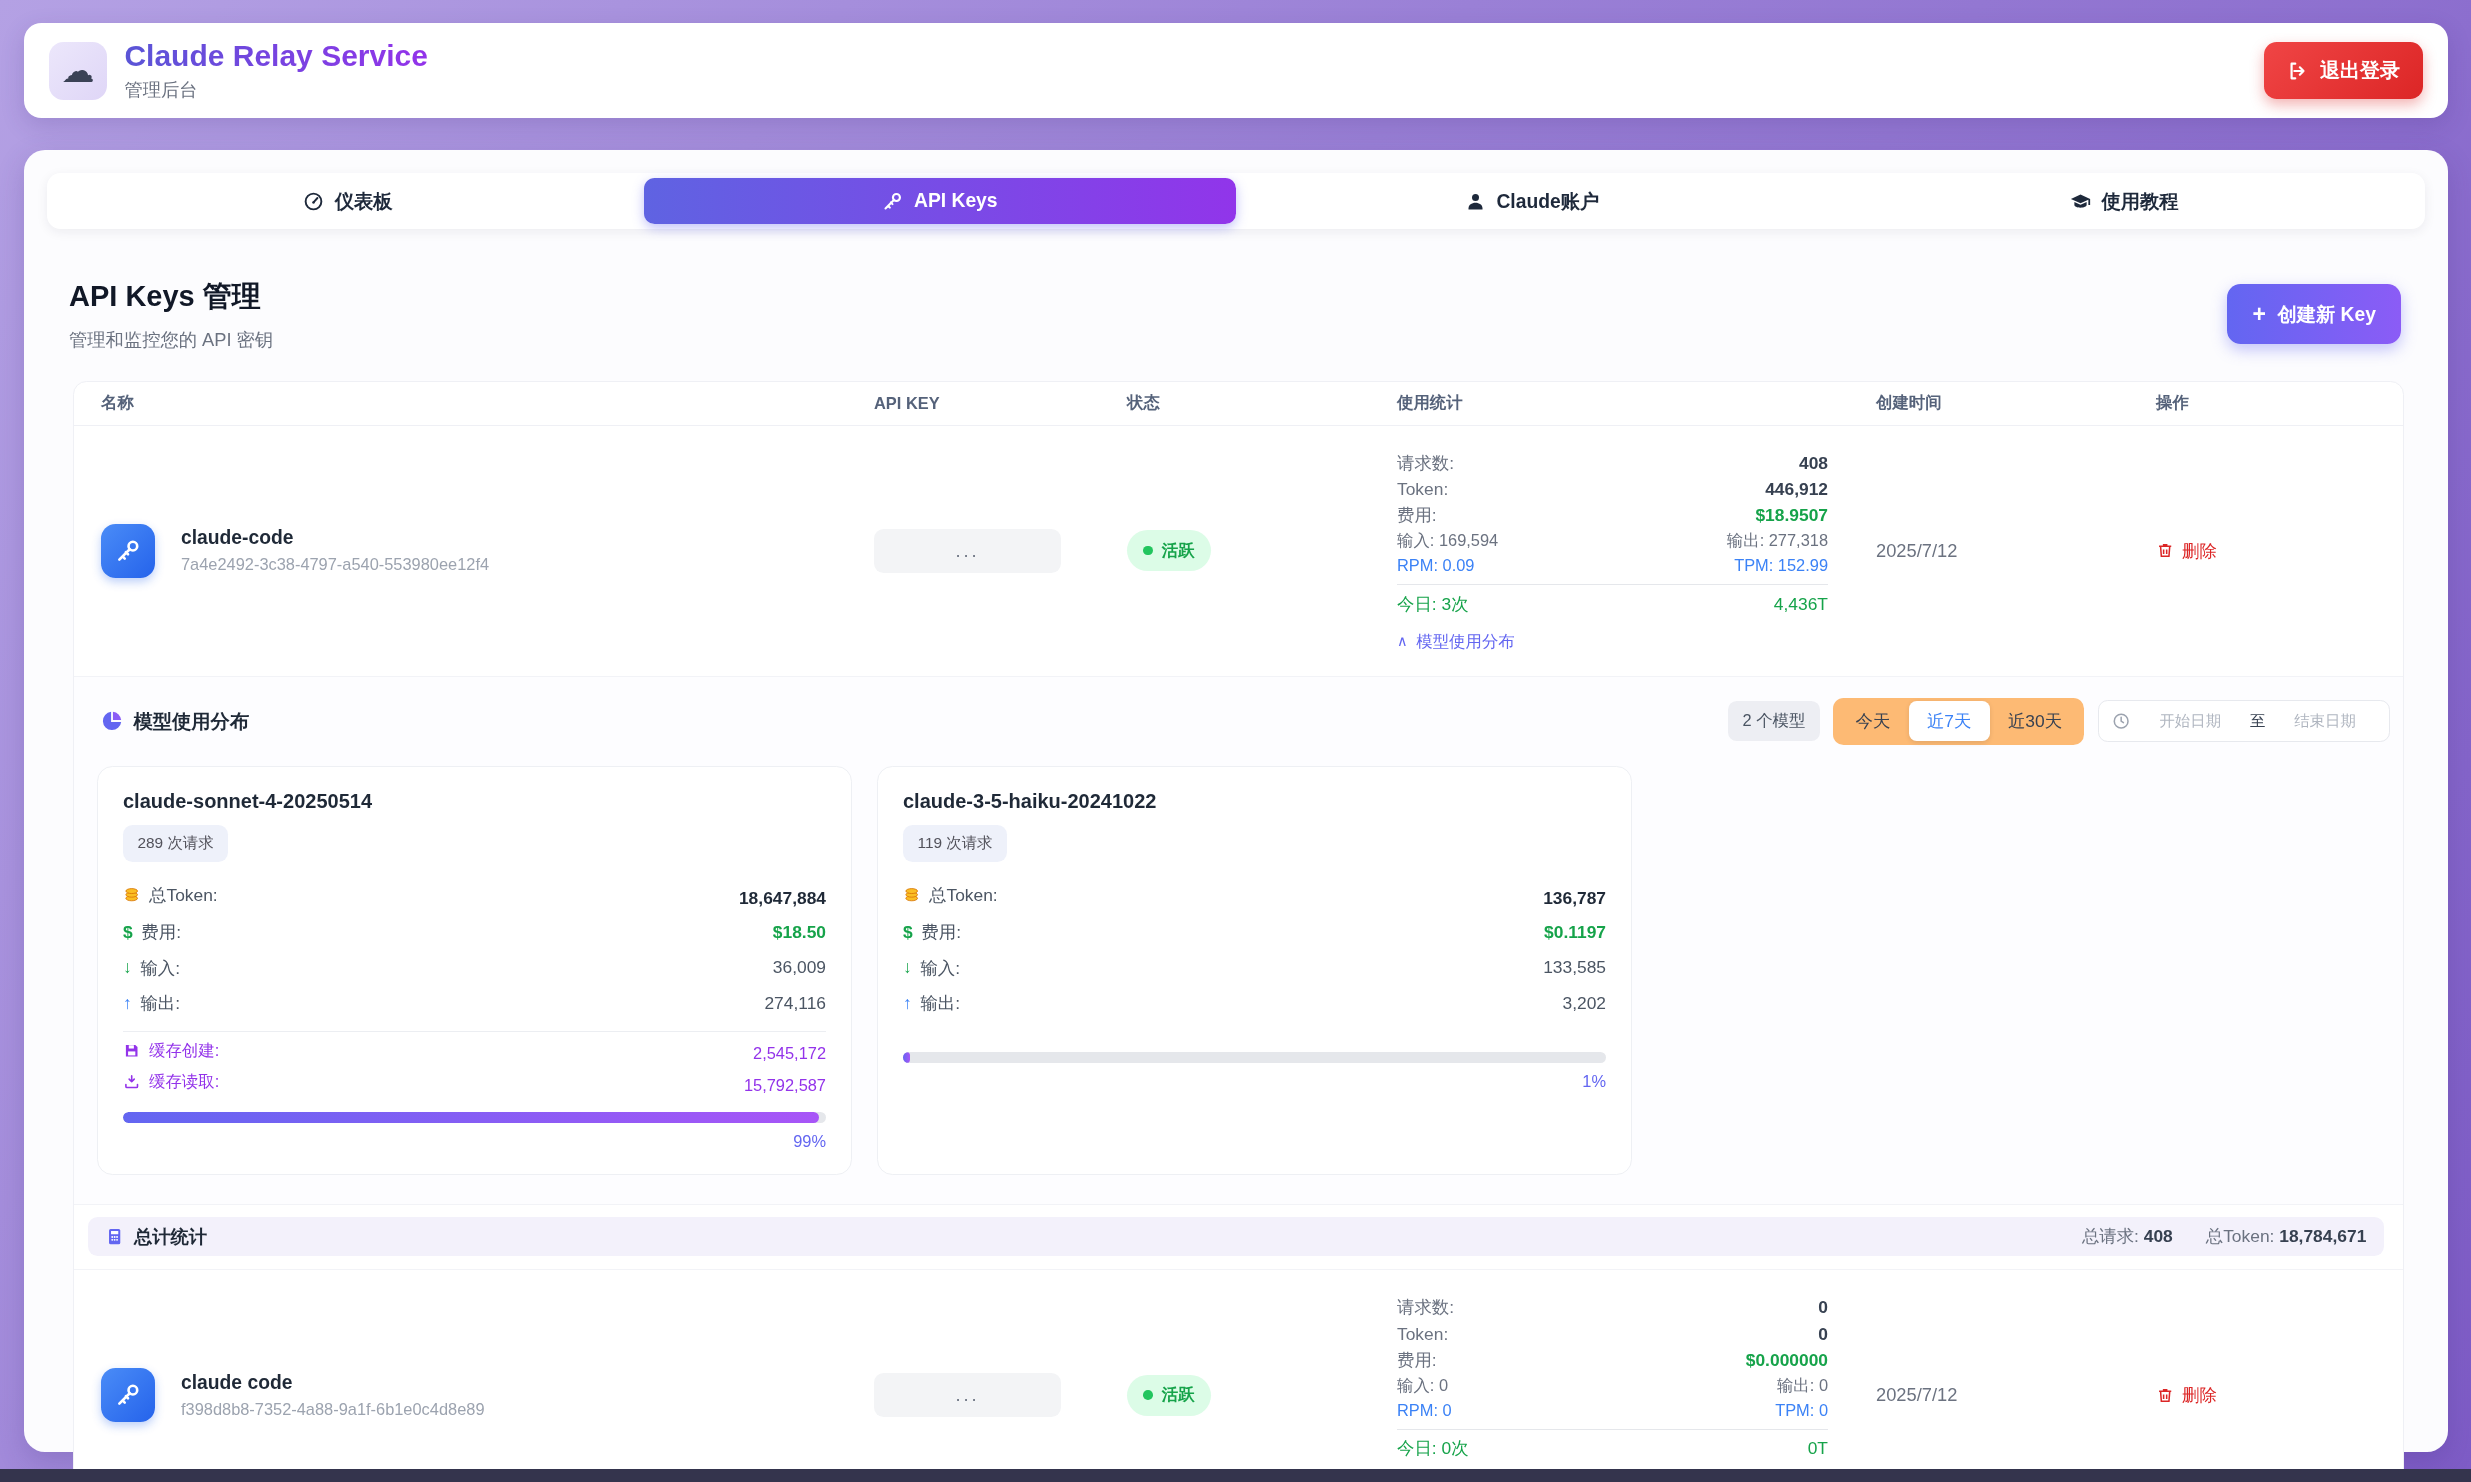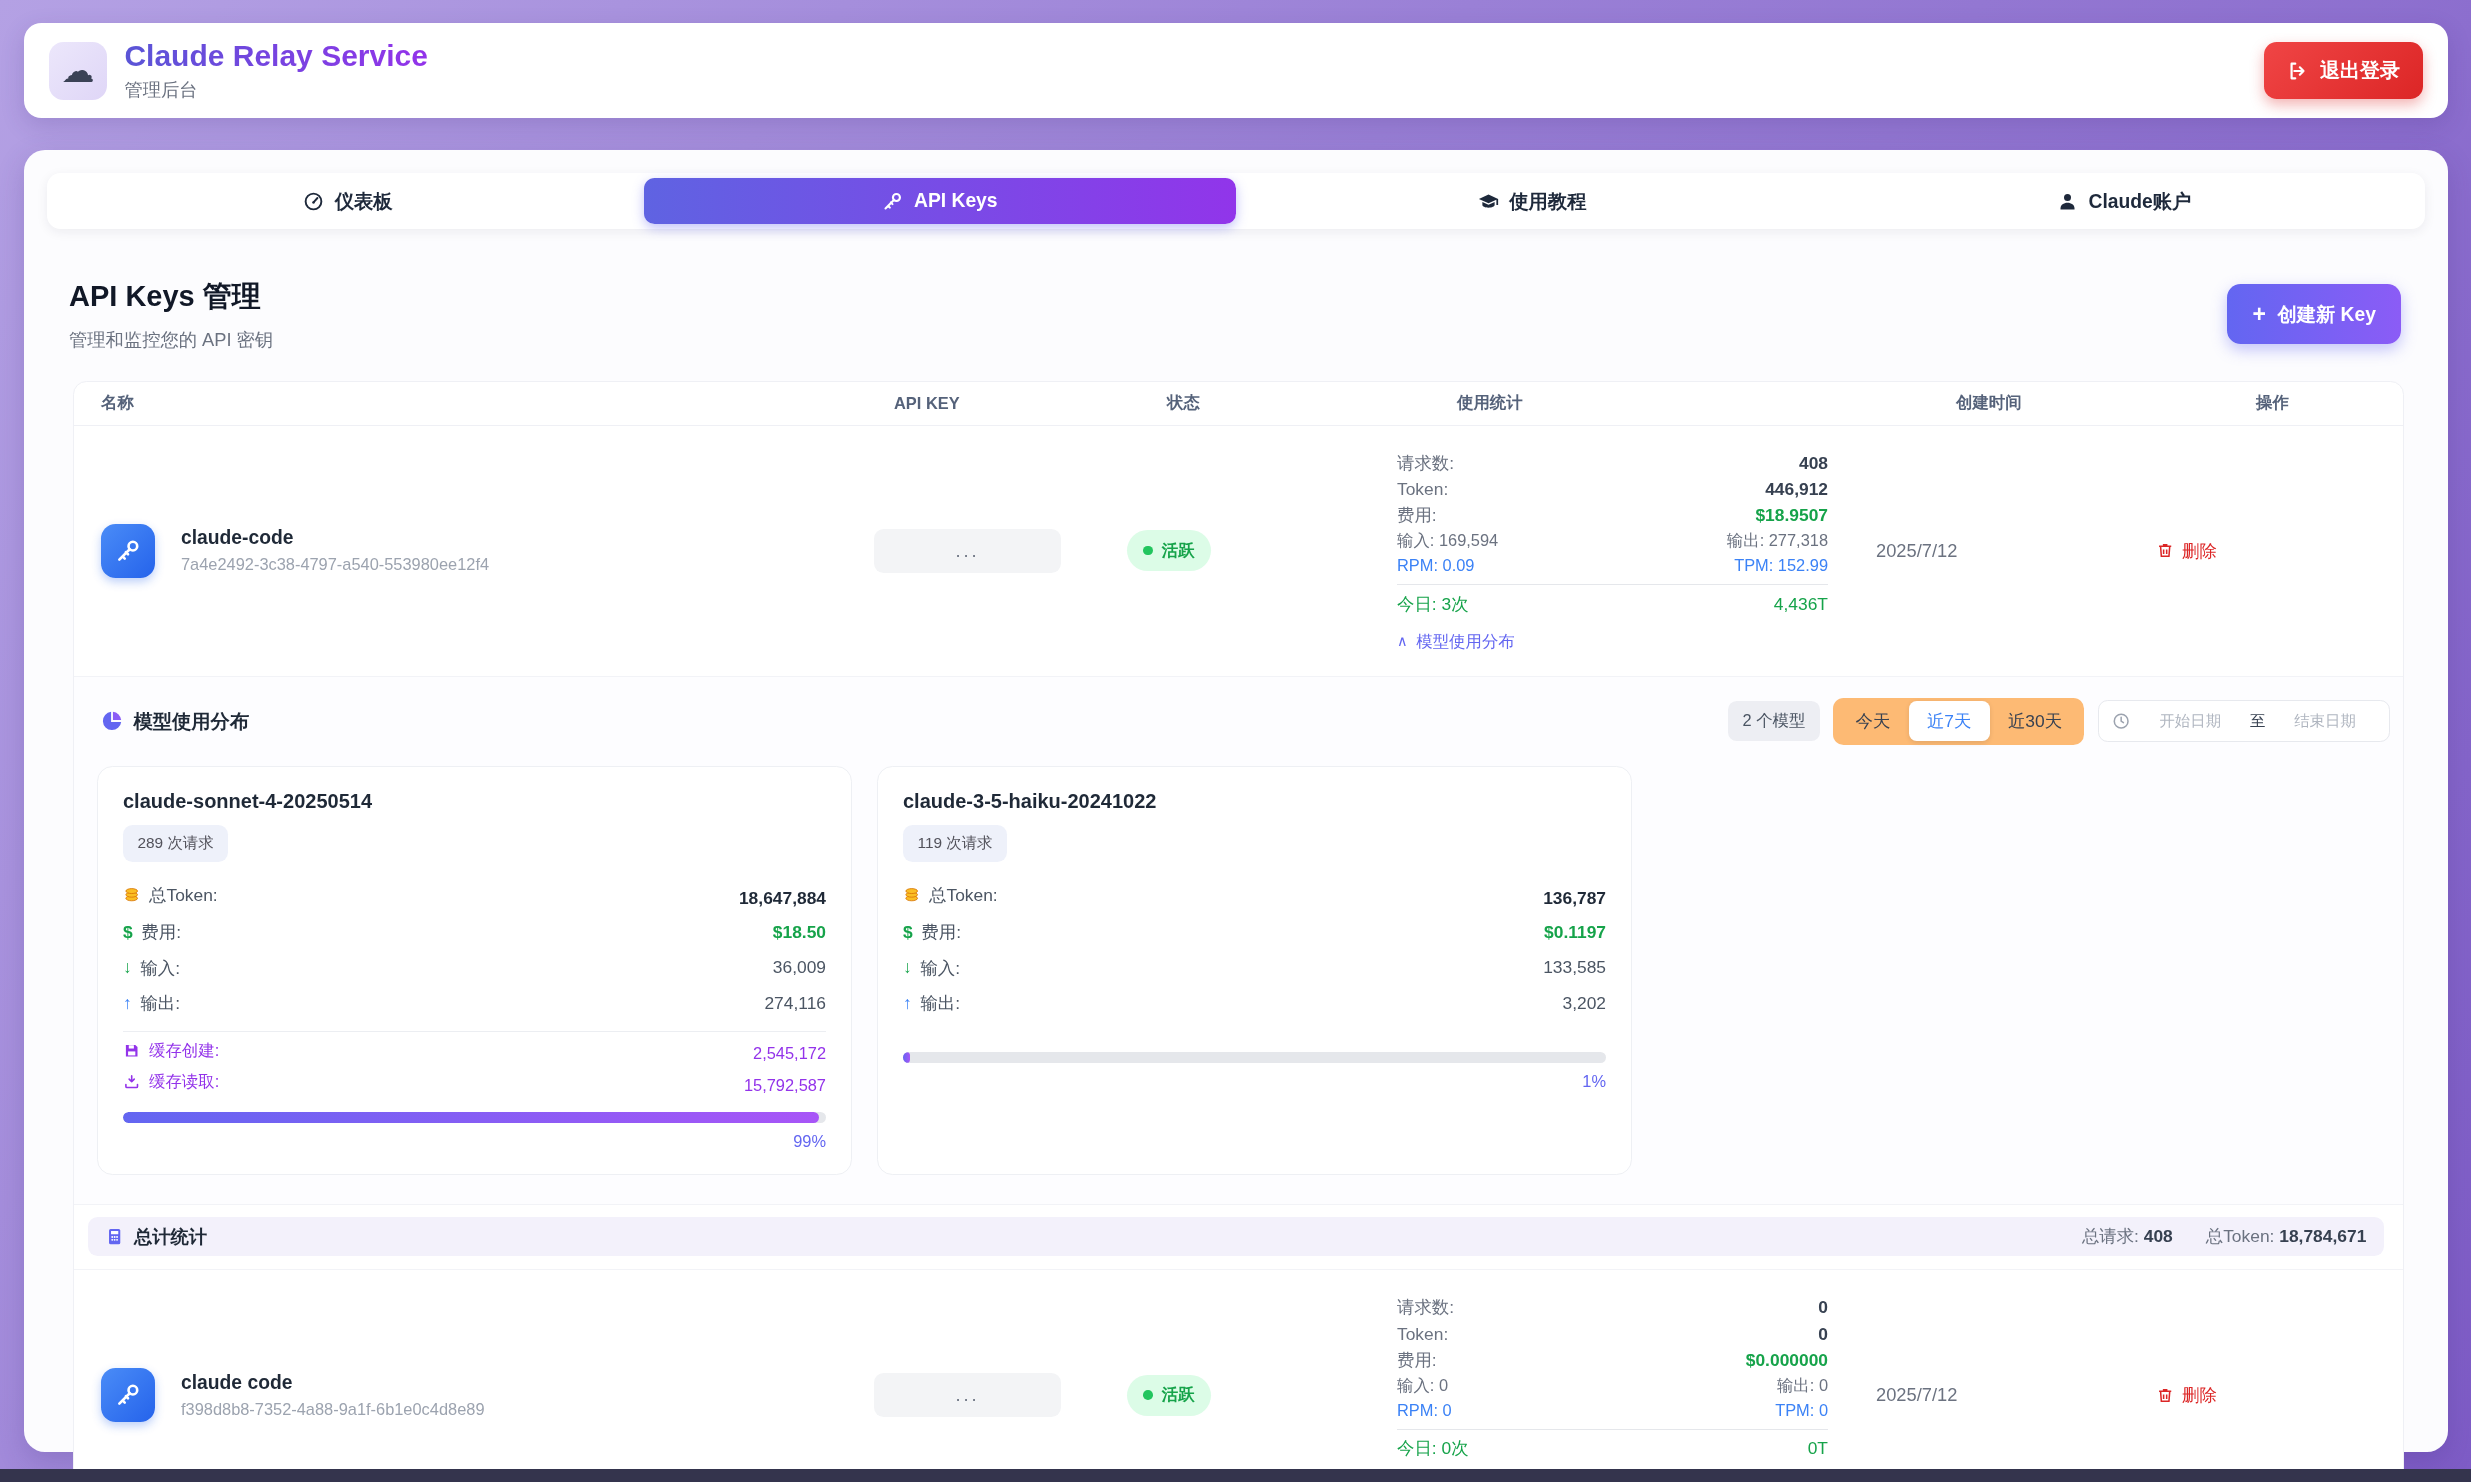--- a/index.html
+++ b/index.html
@@ -47,21 +47,21 @@
   .page-title{font-size:29px;font-weight:bold;color:#111827;}
   .page-sub{font-size:18.3px;color:#6b7280;margin-top:9.7px;}
   .create-btn{display:flex;align-items:center;gap:11.6px;border:none;cursor:pointer;
     background:linear-gradient(90deg,#6366f1,#8b5cf6);color:#fff;font-size:19.3px;font-weight:bold;
     border-radius:13.5px;padding:16.4px 25px;box-shadow:0 5.8px 15.4px rgba(99,102,241,.38);}
   .plus-glyph{font-size:23px;font-weight:bold;line-height:1;}
 
   
   .table-card{margin:29px 44px 0 49px;background:#fff;border:1px solid #eff0f5;border-radius:13.5px;overflow:hidden;}
   .tgrid{display:grid;grid-template-columns:800px 253px 270px 479px 280px 1fr;align-items:center;}
-  .thead{height:44px;border-bottom:1px solid #eff0f5;font-size:16.4px;font-weight:bold;color:#55627a;gap:20px;}
+  .thead{height:44px;border-bottom:1px solid #eff0f5;font-size:16.4px;font-weight:bold;color:#55627a;}
   .thead .th:first-child{padding-left:27px;}
   .trow{padding:23px 0;border-bottom:1px solid #f2f3f7;}
   .trow:last-child{border-bottom:none;}
 
   .cell-name{display:flex;align-items:center;gap:26px;padding-left:27px;}
   .key-badge{width:54px;height:54px;border-radius:14.5px;background:linear-gradient(135deg,#4a8cf7,#2563eb);
     display:flex;align-items:center;justify-content:center;color:#fff;box-shadow:0 3.9px 9.7px rgba(37,99,235,.3);}
   .key-badge svg{width:26px;height:26px;}
   .name-text{font-size:19.3px;font-weight:bold;color:#1f2937;}
   .uuid{font-size:16.4px;color:#9ca3af;margin-top:5.8px;}
@@ -168,31 +168,31 @@
     </div>
     <div class="tab active">
       <svg viewBox="0 0 24 24" fill="none" stroke="currentColor" stroke-width="2.4" stroke-linecap="round">
           <circle cx="16.5" cy="7.5" r="4"></circle>
           <path d="M13.6 10.4 4 20m3-3 2 2m1-6 2 2"></path>
         </svg>
       <span>API Keys</span>
     </div>
     <div class="tab">
       <svg viewBox="0 0 24 24" fill="currentColor">
+          <circle cx="12" cy="7.5" r="4"></circle>
+          <path d="M4 20c0-4 3.6-6.5 8-6.5s8 2.5 8 6.5v1H4z"></path>
+        </svg>
+      <span>Claude账户</span>
+    </div>
+    <div class="tab">
+      <svg viewBox="0 0 24 24" fill="currentColor">
           <path d="M12 4 1 9l11 5 9-4.1V16h2V9z"></path>
           <path d="M5 12.5V16c0 1.7 3.1 3 7 3s7-1.3 7-3v-3.5l-7 3.2z"></path>
         </svg>
       <span>使用教程</span>
-    </div>
-    <div class="tab">
-      <svg viewBox="0 0 24 24" fill="currentColor">
-          <circle cx="12" cy="7.5" r="4"></circle>
-          <path d="M4 20c0-4 3.6-6.5 8-6.5s8 2.5 8 6.5v1H4z"></path>
-        </svg>
-      <span>Claude账户</span>
     </div>
   </nav>
 
   <div class="page-head">
     <div>
       <div class="page-title">API Keys 管理</div>
       <div class="page-sub">管理和监控您的 API 密钥</div>
     </div>
     <button class="create-btn">
       <span class="plus-glyph">+</span>

